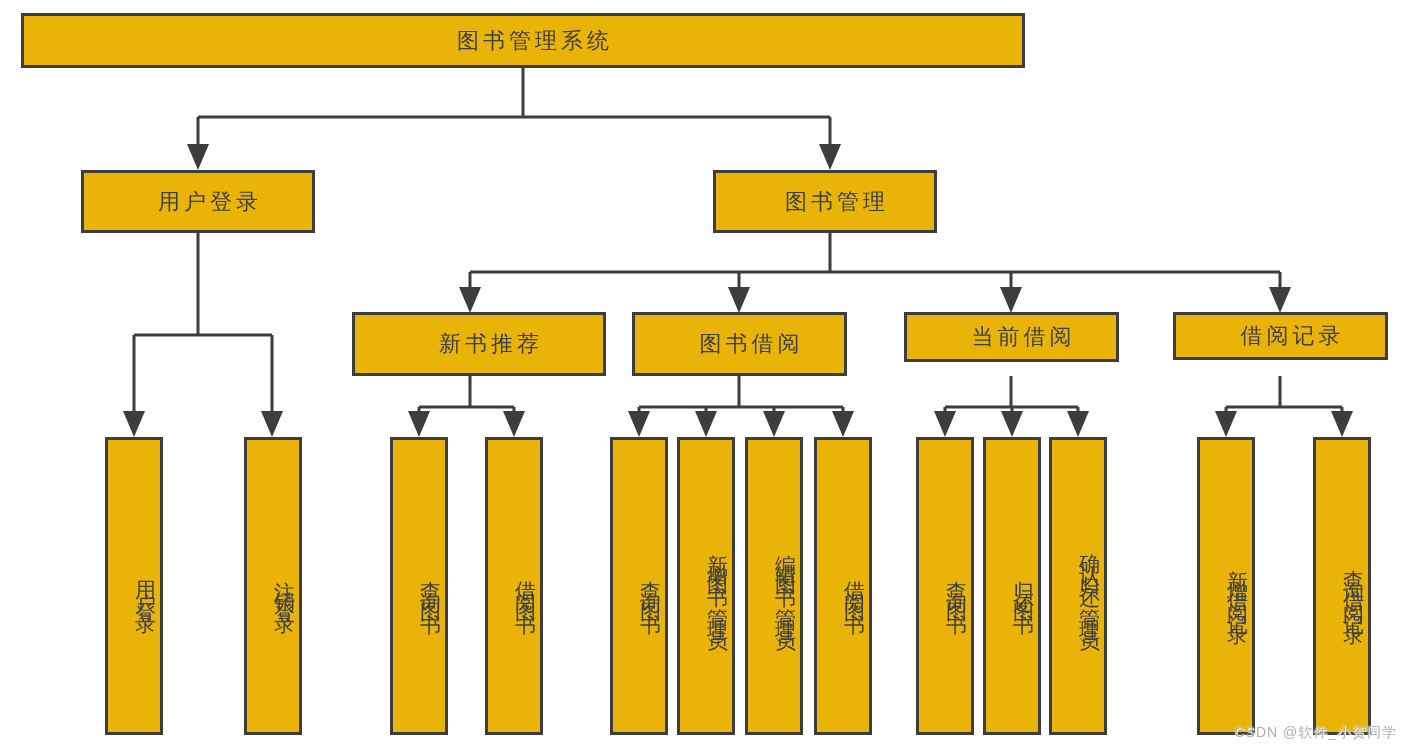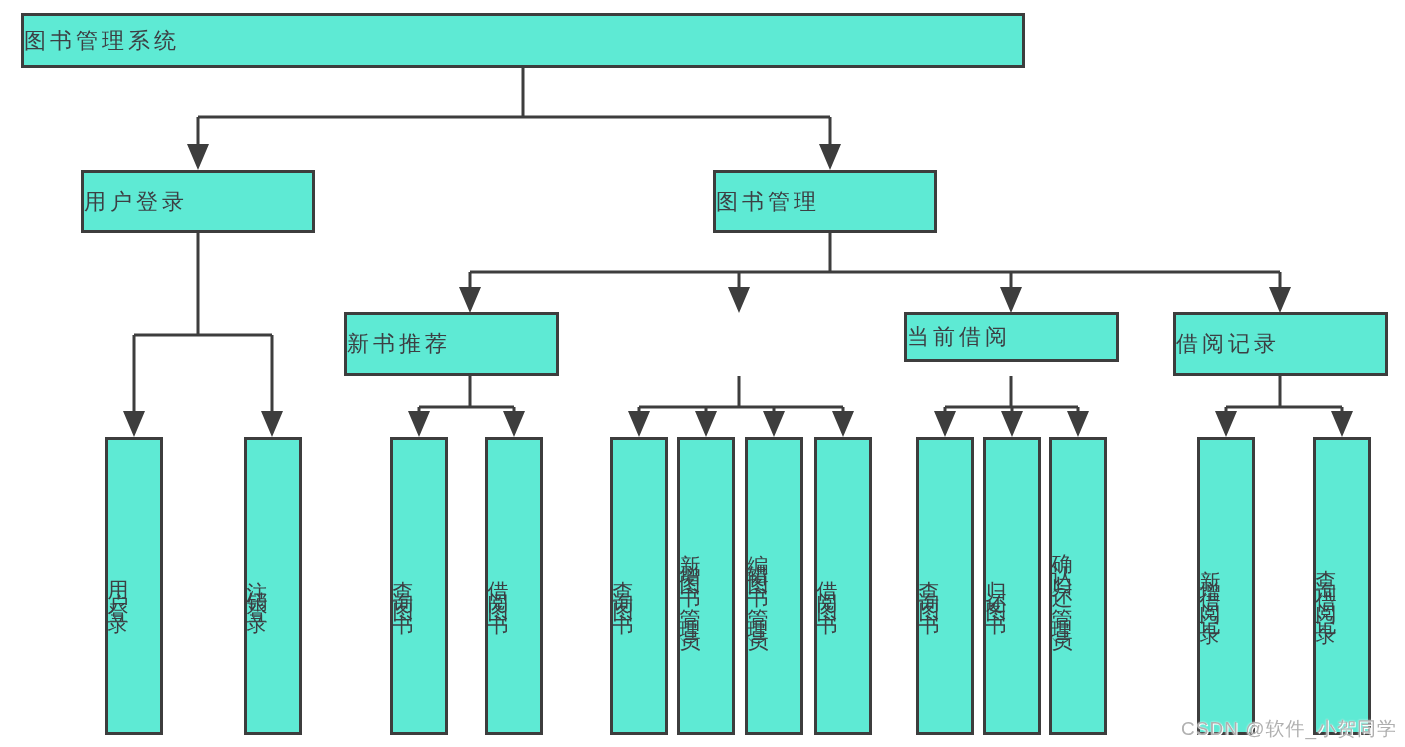--- a/index.html
+++ b/index.html
@@ -16,39 +16,40 @@
     background:var(--background);
     overflow:hidden;
   }
   .connectors{position:absolute;left:0;top:0;width:1405px;height:747px;}
   .connectors .wire{stroke:var(--line);stroke-width:3;fill:none;}
   .connectors .arrow{fill:var(--line);stroke:none;}
   .box{
     position:absolute;
     box-sizing:border-box;
     border:3px solid var(--line);
-    background:#5eead4;
-    display:flex;align-items:center;justify-content:flex-start;
+    background:#eab308;
+    display:flex;align-items:center;justify-content:center;
     color:var(--text);
     font-size:22px;
     letter-spacing:4px;
     text-align:center;
     white-space:nowrap;
+    padding-left:24px;
   }
   .leaf{font-size:21px;}
   .leaf .vtext{
     writing-mode:vertical-rl;
     letter-spacing:11px;
     line-height:1;
     white-space:nowrap;
   }
   .watermark{
     position:absolute;
     right:8px;bottom:5px;
-    font-size:19px;
+    font-size:14px;
     letter-spacing:1px;
     color:var(--watermark);
     text-shadow:0 0 2px #fff,1px 1px 0 #fff;
     z-index:5;
   }
 </style>
 </head>
 <body>
 
 <div class="canvas">
@@ -95,27 +96,30 @@
     <span>图书管理系统</span>
   </div>
 
   <div class="box" style="left:81px;top:170px;width:234px;height:63px;">
     <span>用户登录</span>
   </div>
   <div class="box" style="left:713px;top:170px;width:224px;height:63px;">
     <span>图书管理</span>
   </div>
 
-  <div class="box" style="left:344px;top:312px;width:215px;height:64px;">
+  <div class="box" style="left:352px;top:312px;width:254px;height:64px;">
     <span>新书推荐</span>
+  </div>
+  <div class="box" style="left:632px;top:312px;width:215px;height:64px;">
+    <span>图书借阅</span>
   </div>
   <div class="box" style="left:904px;top:312px;width:215px;height:50px;">
     <span>当前借阅</span>
   </div>
-  <div class="box" style="left:1173px;top:312px;width:215px;height:64px;">
+  <div class="box" style="left:1173px;top:312px;width:215px;height:48px;">
     <span>借阅记录</span>
   </div>
 
   <div class="box leaf" style="left:105px;top:437px;width:58px;height:298px;">
     <span class="vtext">用户登录</span>
   </div>
   <div class="box leaf" style="left:244px;top:437px;width:58px;height:298px;">
     <span class="vtext">注销登录</span>
   </div>
 

